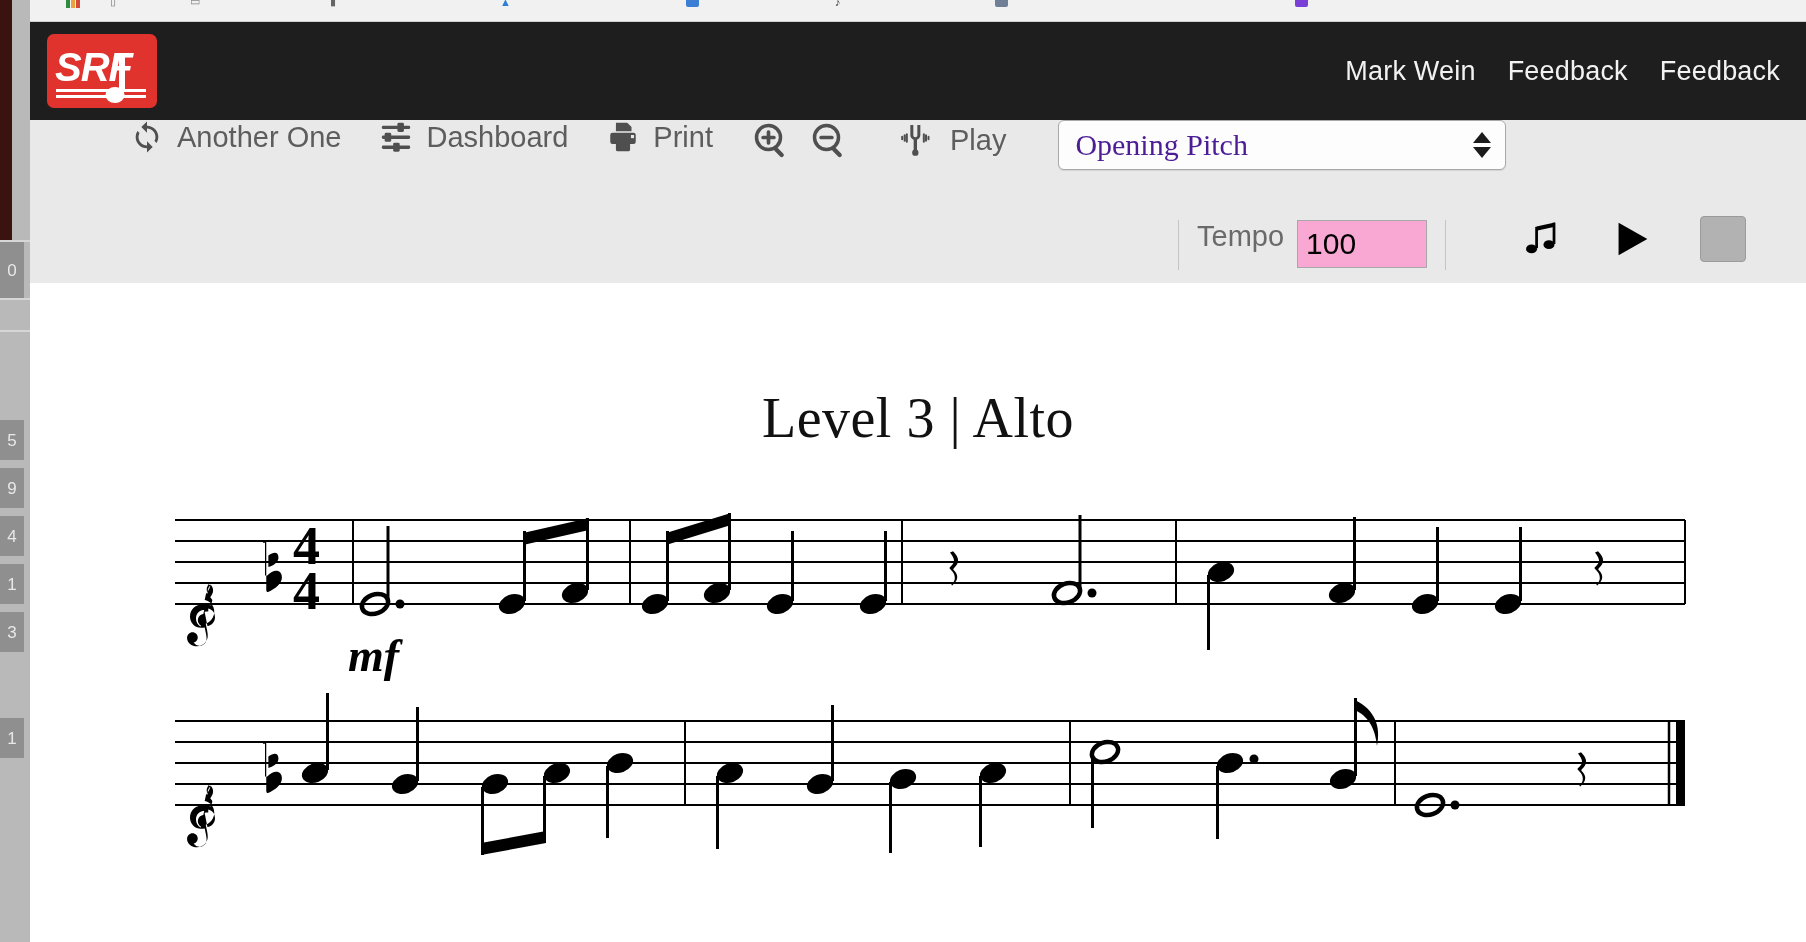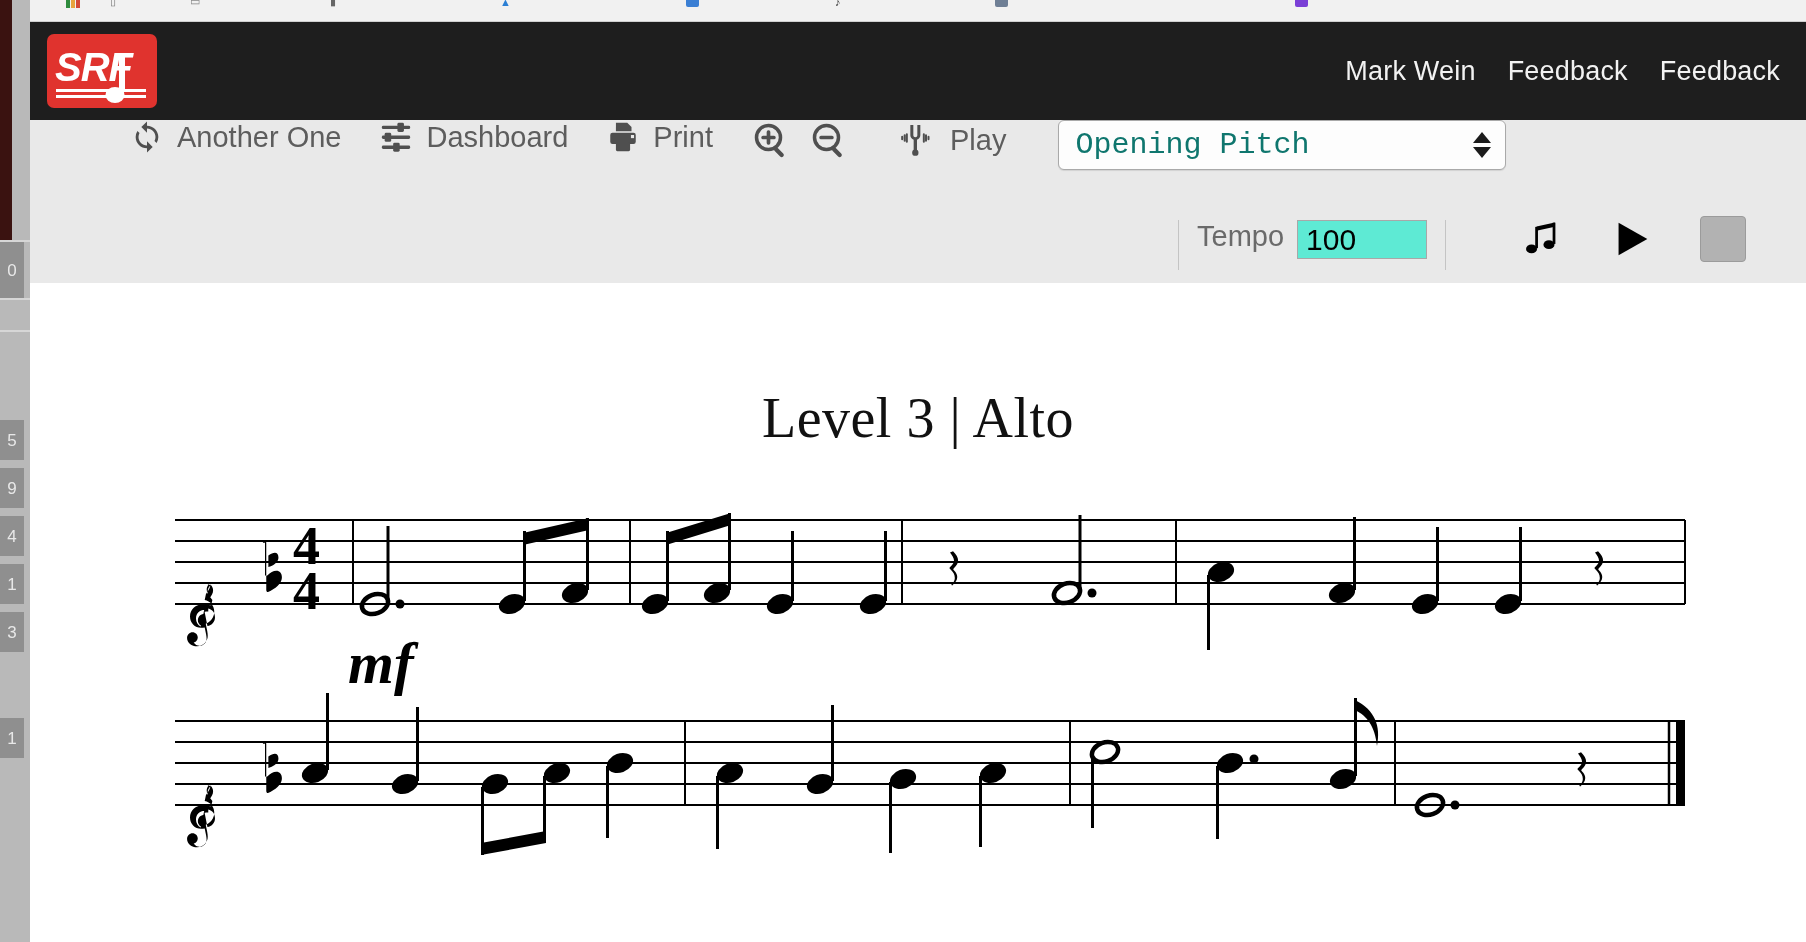--- a/index.html
+++ b/index.html
@@ -95,22 +95,22 @@
     margin-left: 14px;
     width: 448px; height: 50px;
     background: #fdfdfd;
     border: 1px solid #a9a9a9; border-radius: 6px;
     box-shadow: 0 1px 1px rgba(0,0,0,.10);
     display: flex; align-items: center;
     padding: 0 10px 0 16px;
     position: relative; cursor: pointer;
   }
   .pitch-select .val {
-    font-size: 30px; color: #0f766e;
-    font-family: Liberation Mono, monospace;
+    font-size: 30px; color: #4c1d95;
+    font-family: Liberation Serif, serif;
   }
   .spin {
     position: absolute; right: 14px; top: 50%; transform: translateY(-50%);
     display: flex; flex-direction: column; gap: 4px;
   }
   .spin i { display: block; width: 0; height: 0; }
   .spin .up { border-left: 9px solid transparent; border-right: 9px solid transparent; border-bottom: 11px solid #1b1b1b; }
   .spin .down { border-left: 9px solid transparent; border-right: 9px solid transparent; border-top: 11px solid #1b1b1b; }
 
   .toolbar-row2 {
@@ -120,22 +120,22 @@
   .tempo-group {
     position: absolute; left: 1148px; top: 12px;
     display: flex; height: 52px;
   }
   .vdiv { width: 1px; height: 50px; background: #c4c4c4; }
   .tempo-label {
     font-size: 29px; color: #6a6a6a; margin: 0 13px 0 18px;
     font-family: "Liberation Sans", sans-serif;
   }
   .tempo-input {
-    width: 130px; height: 39px;
-    border: 1px solid #a8a8a8; background: #5eead4;
+    width: 130px; height: 48px;
+    border: 1px solid #a8a8a8; background: #f9a8d4;
     font-size: 30px; color: #000; padding: 0 8px;
     font-family: "Liberation Sans", sans-serif;
   }
   .tempo-after-div { margin-left: 18px; }
 
   .transport {
     position: absolute; left: 1490px; top: 8px;
     display: flex; align-items: center; gap: 45px;
   }
   .transport .btn { cursor: pointer; display: flex; align-items: center; justify-content: center; }
@@ -153,21 +153,21 @@
     position: absolute; left: 0; top: 103px; width: 100%;
     text-align: center;
     font-family: "Liberation Serif", serif;
     font-size: 56px; color: #111; letter-spacing: .5px;
   }
   .staff-svg { position: absolute; left: 0; top: 0; }
   .dyn {
     position: absolute;
     font-family: "Liberation Serif", serif;
     font-style: italic; font-weight: 700;
-    font-size: 59px; color: #000;
+    font-size: 46px; color: #000;
   }
 </style>
 </head>
 <body>
 
 <div id="root">
 
   <div class="bg-window-left">
     <div class="dark-strip"></div>
     <div class="bg-tabs">

